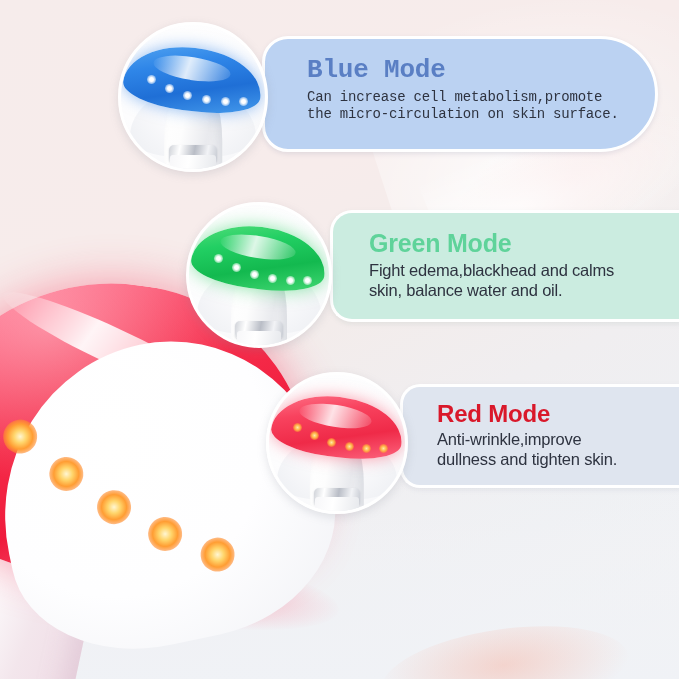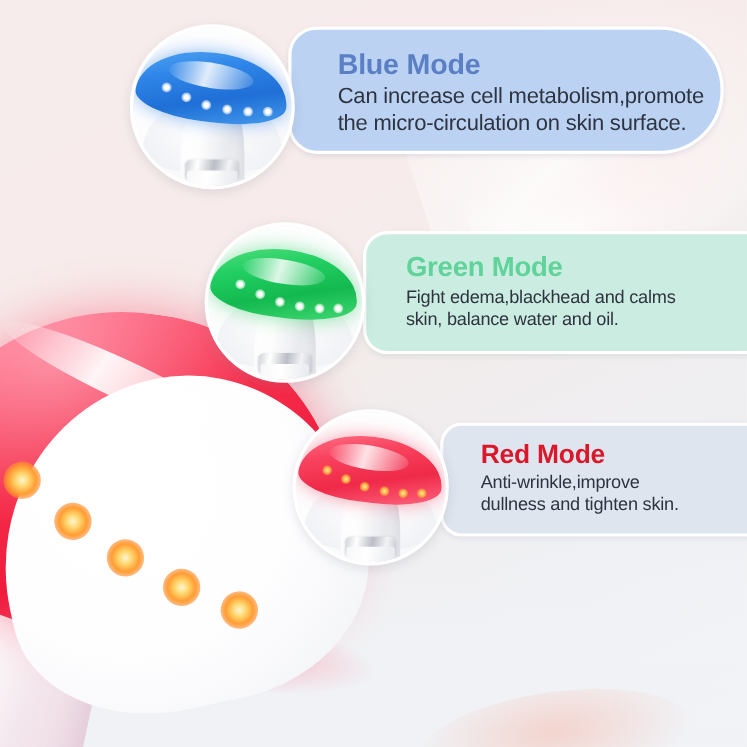--- a/index.html
+++ b/index.html
@@ -79,29 +79,30 @@
   .mode-card .card-desc {
     margin: 0;
     color: #2e3340;
     line-height: 1.18;
     letter-spacing: -0.2px;
     white-space: pre-line;
   }
 
   
   #card-blue {
-    left: 262px; top: 24px;
+    left: 262px; top: 36px;
     width: 396px; height: 116px;
     background: #bbd2f2;
     border-radius: 26px 58px 58px 26px;
     box-shadow: 0 2px 5px rgba(120,130,160,0.18);
+    font-family: Liberation Mono, monospace;
   }
   #card-blue .card-inner { padding: 18px 0 0 42px; }
   #card-blue .card-title { color: #5a7fc4; font-size: 26px; }
-  #card-blue .card-desc  { font-size: 20px; margin-top: 5px; }
+  #card-blue .card-desc  { font-size: 14px; margin-top: 5px; }
 
   
   #card-green {
     left: 330px; top: 210px;
     width: 352px; height: 112px;
     background: #cbece0;
     border-radius: 22px 0 0 22px;
     box-shadow: 0 2px 5px rgba(120,150,140,0.14);
     border-right: none;
   }

